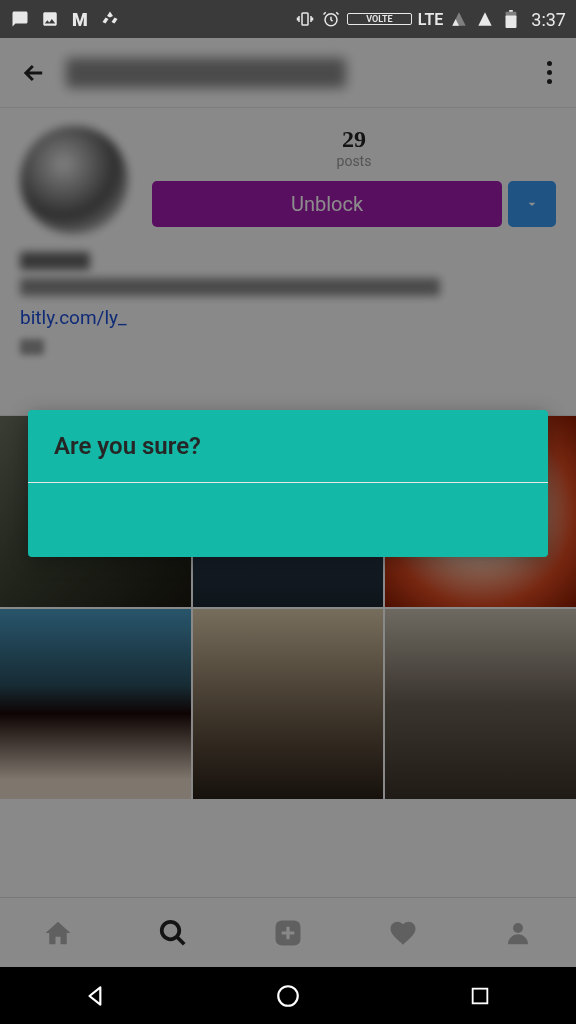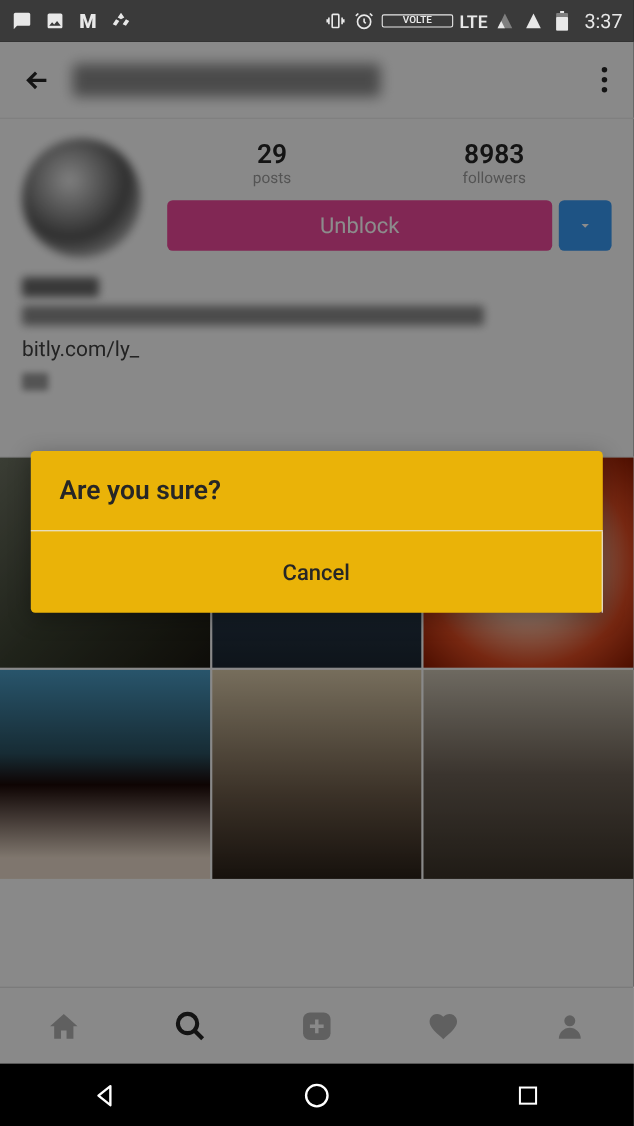--- a/index.html
+++ b/index.html
@@ -20,49 +20,49 @@
     .app-header { height: 70px; display: flex; align-items: center; padding: 0 16px; border-bottom: 1px solid #e6e6e6; }
     .back-btn { width: 36px; height: 36px; display: flex; align-items: center; justify-content: center; }
     .username-blur { margin-left: 14px; width: 280px; height: 30px; background: #888; filter: blur(6px); border-radius: 4px; }
     .options-btn { margin-left: auto; display: flex; flex-direction: column; gap: 4px; padding: 8px; }
     .dot { width: 5px; height: 5px; background: #262626; border-radius: 50%; }
     
     .profile-header { padding: 18px 20px 0; display: flex; gap: 24px; }
     .avatar { width: 108px; height: 108px; border-radius: 50%; background: radial-gradient(circle at 40% 35%, #e8e8e8 0%, #999 30%, #555 55%, #bbb 80%); filter: blur(4px); flex-shrink: 0; }
     .stats-block { flex: 1; }
     .stats-row { display: flex; justify-content: space-around; text-align: center; margin-bottom: 12px; }
-    .stat-num { font-size: 24px; font-weight: 600; color: #262626; }
+    .stat-num { font-size: 24px; font-weight: 600; color: #262626; font-family: Liberation Serif, serif; }
     .stat-label { font-size: 14px; color: #999; }
     .action-row { display: flex; gap: 6px; }
-    .unblock-btn { flex: 1; background: #ec4899; color: #fff; font-size: 20px; border: none; border-radius: 5px; height: 46px; }
+    .unblock-btn { flex: 1; background: #a21caf; color: #fff; font-size: 20px; border: none; border-radius: 5px; height: 46px; }
     .dropdown-btn { width: 48px; background: #3897f0; border: none; border-radius: 5px; display: flex; align-items: center; justify-content: center; }
     
     .bio-section { padding: 18px 20px 10px; }
     .bio-name-blur { width: 70px; height: 18px; background: #666; filter: blur(4px); border-radius: 3px; margin-bottom: 8px; }
     .bio-text-blur { width: 420px; height: 18px; background: #888; filter: blur(4px); border-radius: 3px; margin-bottom: 10px; }
-    .bio-link { color: #404040; font-size: 19px; }
+    .bio-link { color: #1d4ed8; font-size: 19px; }
     .fo-blur { width: 24px; height: 16px; background: #999; filter: blur(3px); border-radius: 2px; margin-top: 10px; }
     
     .grid-section { margin-top: 50px; border-top: 1px solid #e6e6e6; }
     .photo-grid { display: grid; grid-template-columns: repeat(3, 1fr); gap: 2px; }
     .photo-cell { aspect-ratio: 1; background: #888; }
     .c1 { background: linear-gradient(135deg, #6b7060 0%, #3a4030 50%, #1a1810 100%); }
     .c2 { background: linear-gradient(180deg, #7db8d4 0%, #2c3e50 60%, #1a2530 100%); }
     .c3 { background: radial-gradient(circle, #fdeee8 10%, #f5b89c 40%, #d84820 70%, #8b1a00 100%); }
     .c4 { background: linear-gradient(180deg, #4a9bc4 0%, #2a5060 40%, #1a0806 55%, #e8d8c8 90%); }
     .c5 { background: linear-gradient(180deg, #d8c8a8 0%, #6b5a48 60%, #2a2018 100%); }
     .c6 { background: linear-gradient(180deg, #c8c0b0 0%, #6b6055 50%, #3a3228 100%); }
     
     .bottom-nav { position: absolute; bottom: 0; left: 0; right: 0; height: 70px; background: #fafafa; border-top: 1px solid #dbdbdb; display: flex; justify-content: space-around; align-items: center; }
     .nav-item { width: 44px; height: 44px; display: flex; align-items: center; justify-content: center; }
     
     .system-nav { height: 57px; background: #000; display: flex; justify-content: space-around; align-items: center; position: relative; z-index: 60; }
     .sys-btn { width: 50px; height: 40px; display: flex; align-items: center; justify-content: center; }
     
-    .dialog { position: absolute; top: 410px; left: 28px; right: 28px; background: #eab308; border-radius: 4px; box-shadow: 0 4px 20px rgba(0,0,0,0.3); z-index: 100; }
+    .dialog { position: absolute; top: 410px; left: 28px; right: 28px; background: #14b8a6; border-radius: 4px; box-shadow: 0 4px 20px rgba(0,0,0,0.3); z-index: 100; }
     .dialog-title { padding: 22px 26px; font-size: 24px; font-weight: 600; color: #262626; border-bottom: 1px solid #e8e8e8; }
     .dialog-actions { display: flex; height: 74px; }
     .dialog-btn { flex: 1; background: none; border: none; font-size: 20px; color: #262626; font-weight: 500; }
     .dialog-btn:first-child { border-right: 1px solid #e8e8e8; }
   </style>
 </head>
 <body>
 
 <div class="status-bar">
   <div class="status-left">
@@ -136,24 +136,20 @@
   </div>
 
   <div class="profile-header">
     <div class="avatar"></div>
     <div class="stats-block">
       <div class="stats-row">
         <div>
           <div class="stat-num">29</div>
           <div class="stat-label">posts</div>
         </div>
-        <div>
-          <div class="stat-num">8983</div>
-          <div class="stat-label">followers</div>
-        </div>
       </div>
       <div class="action-row">
         <button class="unblock-btn">Unblock</button>
         <button class="dropdown-btn">
           <svg width="16" height="16" viewBox="0 0 24 24" fill="#fff">
               <path d="M7 10l5 5 5-5z"></path>
             </svg>
         </button>
       </div>
     </div>
@@ -207,21 +203,20 @@
         </svg>
       </div>
   </div>
 </div>
 
 <div class="dimmer"></div>
 
 <div class="dialog">
   <div class="dialog-title">Are you sure?</div>
   <div class="dialog-actions">
-    <button class="dialog-btn">Cancel</button>
   </div>
 </div>
 
 <div class="system-nav">
   <div class="sys-btn">
       <svg width="26" height="26" viewBox="0 0 24 24" fill="none" stroke="#fff" stroke-width="2">
         <path d="M16 4L6 12l10 8z" stroke-linejoin="round"></path>
       </svg>
     </div>
   <div class="sys-btn">

